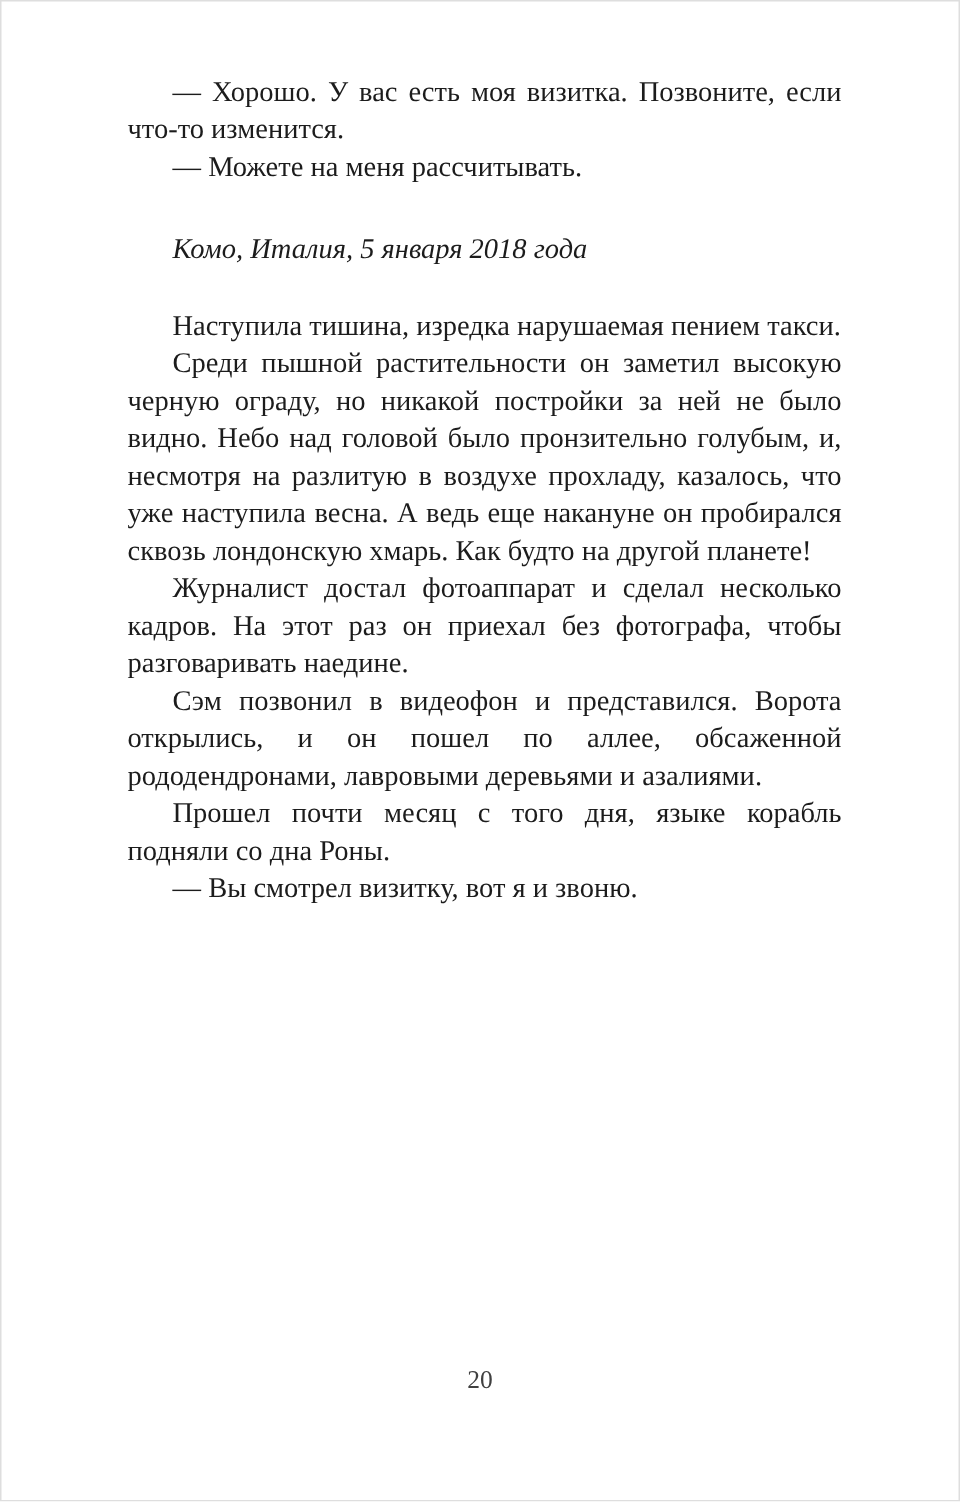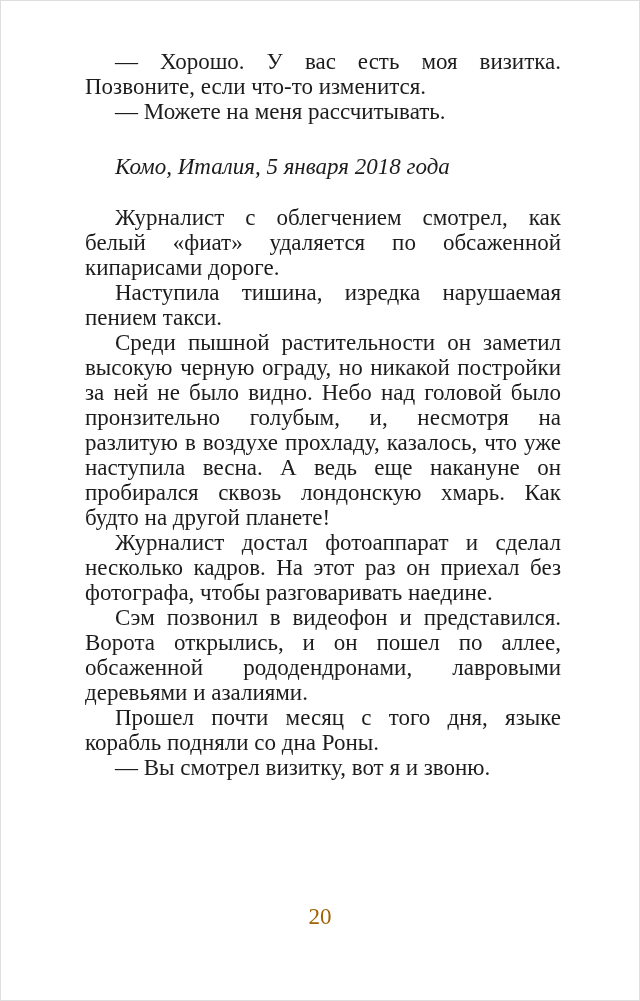--- a/index.html
+++ b/index.html
@@ -16,54 +16,53 @@
     border: 1px solid #dedede;
     font-family: "Liberation Serif", "DejaVu Serif", serif;
     color: #1c1c1c;
     overflow: hidden;
   }
   .text-block {
     position: absolute;
     top: 48px;
     left: 84px;
     right: 78px;
-    font-size: 23px;
+    font-size: 19px;
     line-height: 25px;
     text-align: justify;
     hyphens: auto;
     -webkit-hyphens: auto;
   }
   .para {
     margin: 0;
     text-indent: 30px;
   }
   .dateline {
     font-style: italic;
     margin-top: 30px;
     margin-bottom: 26px;
   }
   .page-number {
     position: absolute;
     bottom: 70px;
     left: 0;
     right: 0;
     text-align: center;
-    font-size: 23px;
-    color: #a16207;
+    font-size: 17px;
+    color: #404040;
   }
 </style>
 </head>
 <body>
 
 <div class="book-page">
   <div class="text-block">
     <p class="para dialogue">— Хорошо. У вас есть моя визитка. Позвоните, если что-то изменится.</p>
     <p class="para dialogue">— Можете на меня рассчитывать.</p>
     <p class="para dateline">Комо, Италия, 5 января 2018 года</p>
-    <p class="para body-para">Журналист с облегчением смотрел, как белый «фиат» удаляется по обсаженной кипарисами дороге.</p>
     <p class="para body-para">Наступила тишина, изредка нарушаемая пением такси.</p>
     <p class="para body-para">Среди пышной растительности он заметил высокую черную ограду, но никакой постройки за ней не было видно. Небо над головой было пронзительно голубым, и, несмотря на разлитую в воздухе прохладу, казалось, что уже наступила весна. А ведь еще накануне он пробирался сквозь лондонскую хмарь. Как будто на другой планете!</p>
     <p class="para body-para">Журналист достал фотоаппарат и сделал несколько кадров. На этот раз он приехал без фотографа, чтобы разговаривать наедине.</p>
     <p class="para body-para">Сэм позвонил в видеофон и представился. Ворота открылись, и он пошел по аллее, обсаженной рододендронами, лавровыми деревьями и азалиями.</p>
     <p class="para body-para">Прошел почти месяц с того дня, языке корабль подняли со дна Роны.</p>
     <p class="para dialogue">— Вы смотрел визитку, вот я и звоню.</p>
   </div>
   <div class="page-number">20</div>
 </div>
 

